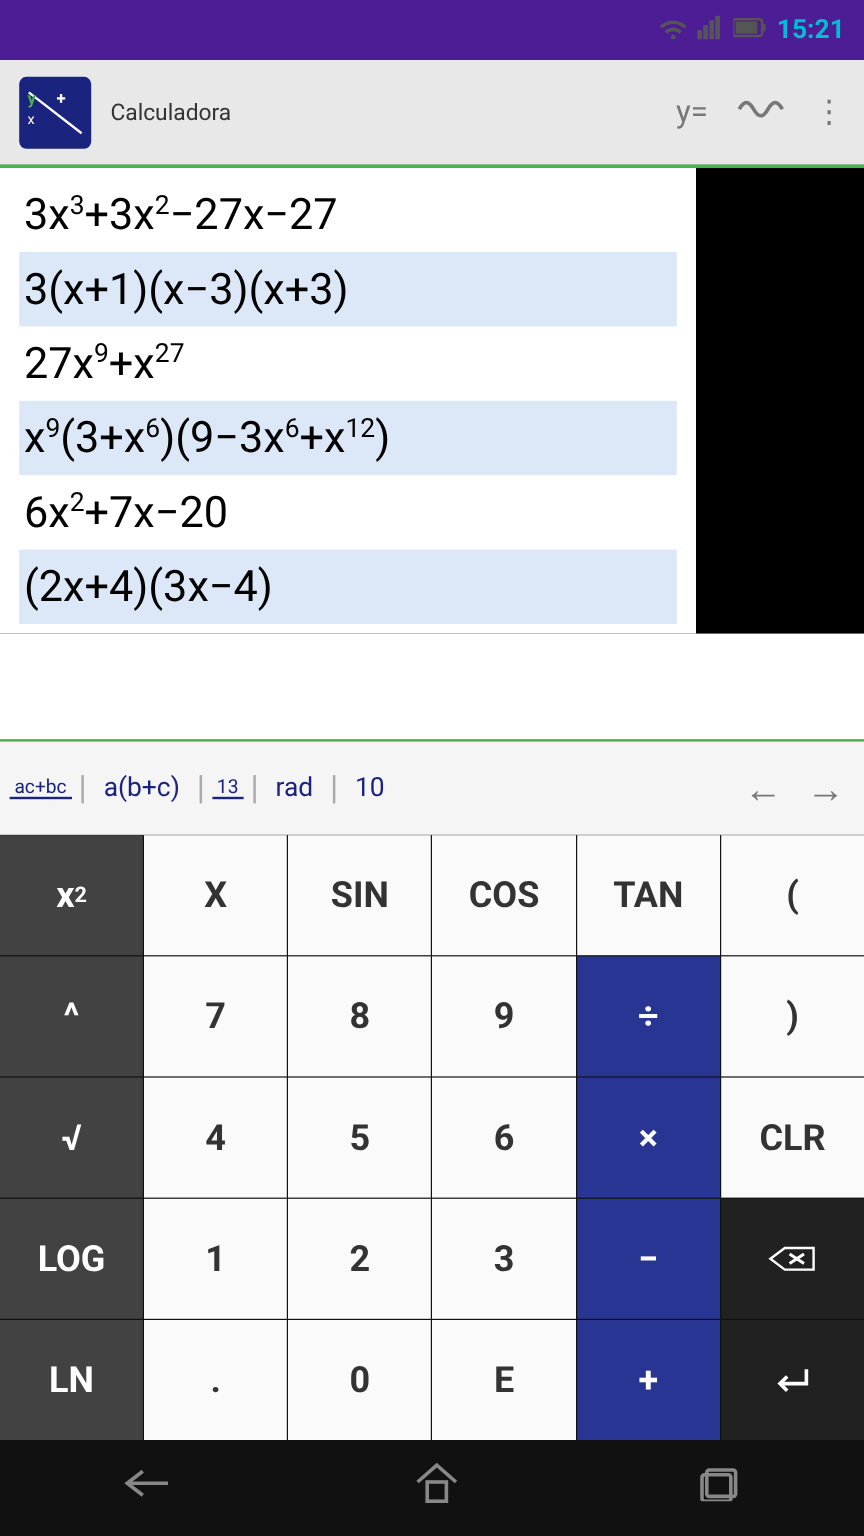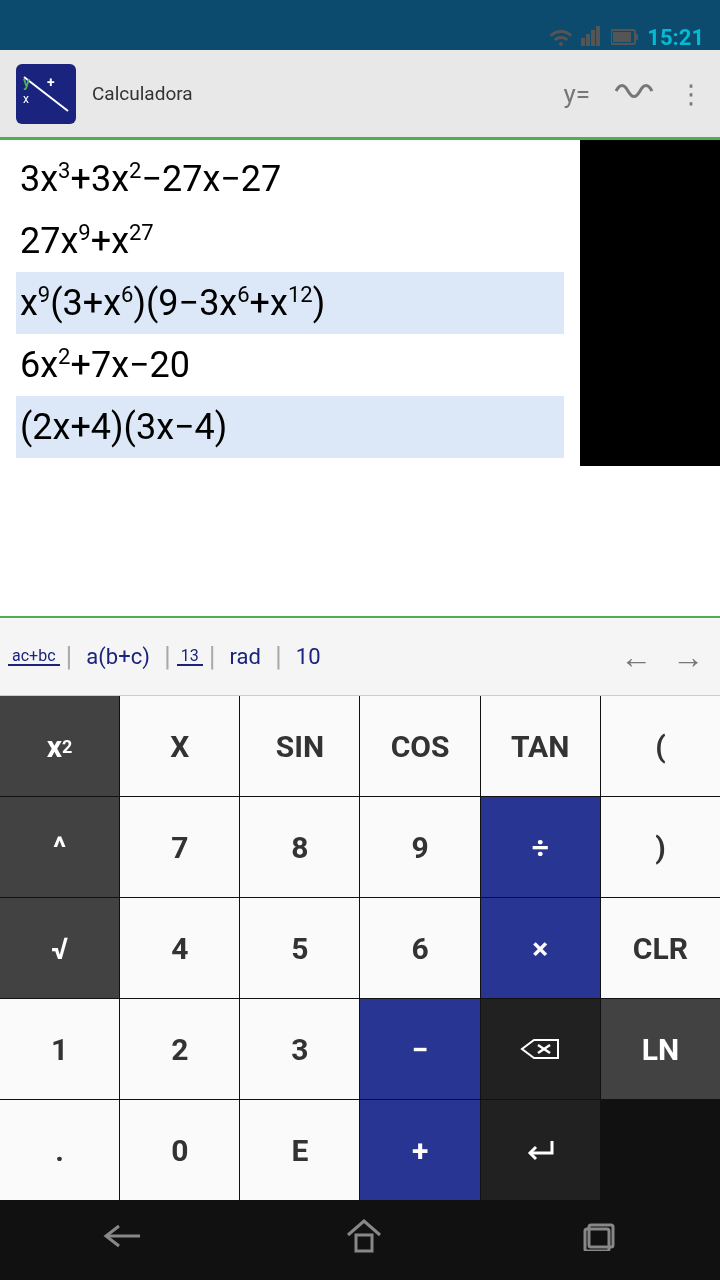--- a/index.html
+++ b/index.html
@@ -8,23 +8,23 @@
       height: 1280px;
       background: #000;
       font-family: 'Roboto', Arial, sans-serif;
       overflow: hidden;
     }
 
     
     #status-bar {
       width: 720px;
       height: 50px;
-      background: #0c4a6e;
-      display: flex;
-      align-items: flex-end;
+      background: #4c1d95;
+      display: flex;
+      align-items: center;
       justify-content: flex-end;
       padding: 0 16px;
       gap: 8px;
     }
     .status-icon {
       color: #333;
       font-size: 18px;
     }
     #time {
       color: #00bcd4;
@@ -255,20 +255,21 @@
         <svg width="40" height="30" viewBox="0 0 40 30">
           <path d="M2 15 Q8 4 14 15 Q20 26 26 15 Q32 4 38 15" fill="none" stroke="#777" stroke-width="3"></path>
         </svg>
       </span>
       <span class="toolbar-btn">⋮</span>
     </div>
   </div>
 
   <div id="math-display">
     <div class="math-row">3x<sup>3</sup>+3x<sup>2</sup>−27x−27</div>
+    <div class="math-row shaded">3(x+1)(x−3)(x+3)</div>
     <div class="math-row">27x<sup>9</sup>+x<sup>27</sup></div>
     <div class="math-row shaded">x<sup>9</sup>(3+x<sup>6</sup>)(9−3x<sup>6</sup>+x<sup>12</sup>)</div>
     <div class="math-row">6x<sup>2</sup>+7x−20</div>
     <div class="math-row shaded">(2x+4)(3x−4)</div>
   </div>
 
   <div id="spacer" style="flex:1; background:#fff; min-height:40px;"></div>
 
   <div id="calc-toolbar">
     <div class="toolbar-item fraction">
@@ -307,20 +308,21 @@
     <div class="key key-blue">÷</div>
     <div class="key key-light">)</div>
 
     <div class="key key-dark">√</div>
     <div class="key key-light">4</div>
     <div class="key key-light">5</div>
     <div class="key key-light">6</div>
     <div class="key key-blue">×</div>
     <div class="key key-light">CLR</div>
 
+    <div class="key key-dark">LOG</div>
     <div class="key key-light">1</div>
     <div class="key key-light">2</div>
     <div class="key key-light">3</div>
     <div class="key key-blue">−</div>
     <div class="key key-darkest">
 
       <svg width="40" height="30" viewBox="0 0 40 30">
         <polygon points="14,6 38,6 38,24 14,24 2,15" fill="none" stroke="#fff" stroke-width="2"></polygon>
         <line x1="18" y1="11" x2="30" y2="19" stroke="#fff" stroke-width="2.5"></line>
         <line x1="30" y1="11" x2="18" y2="19" stroke="#fff" stroke-width="2.5"></line>

